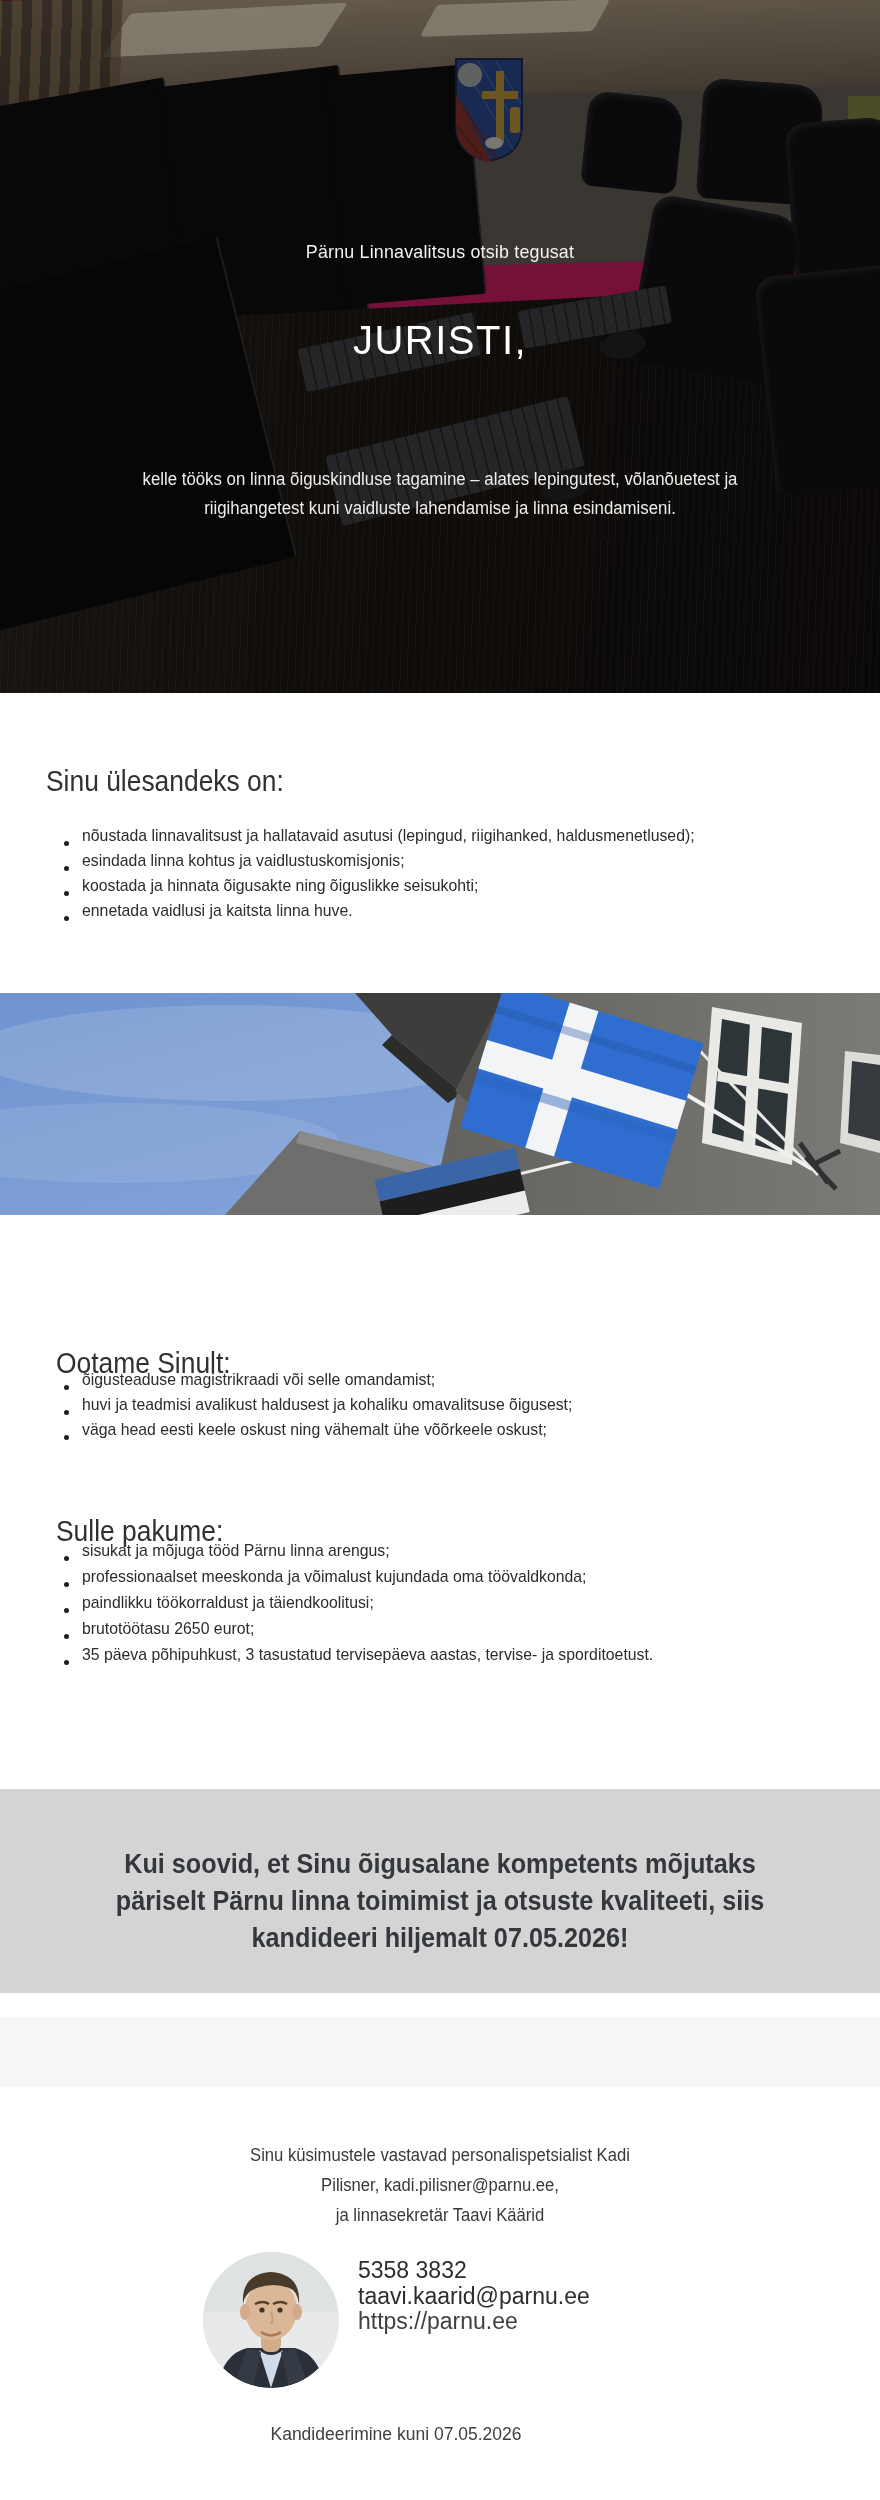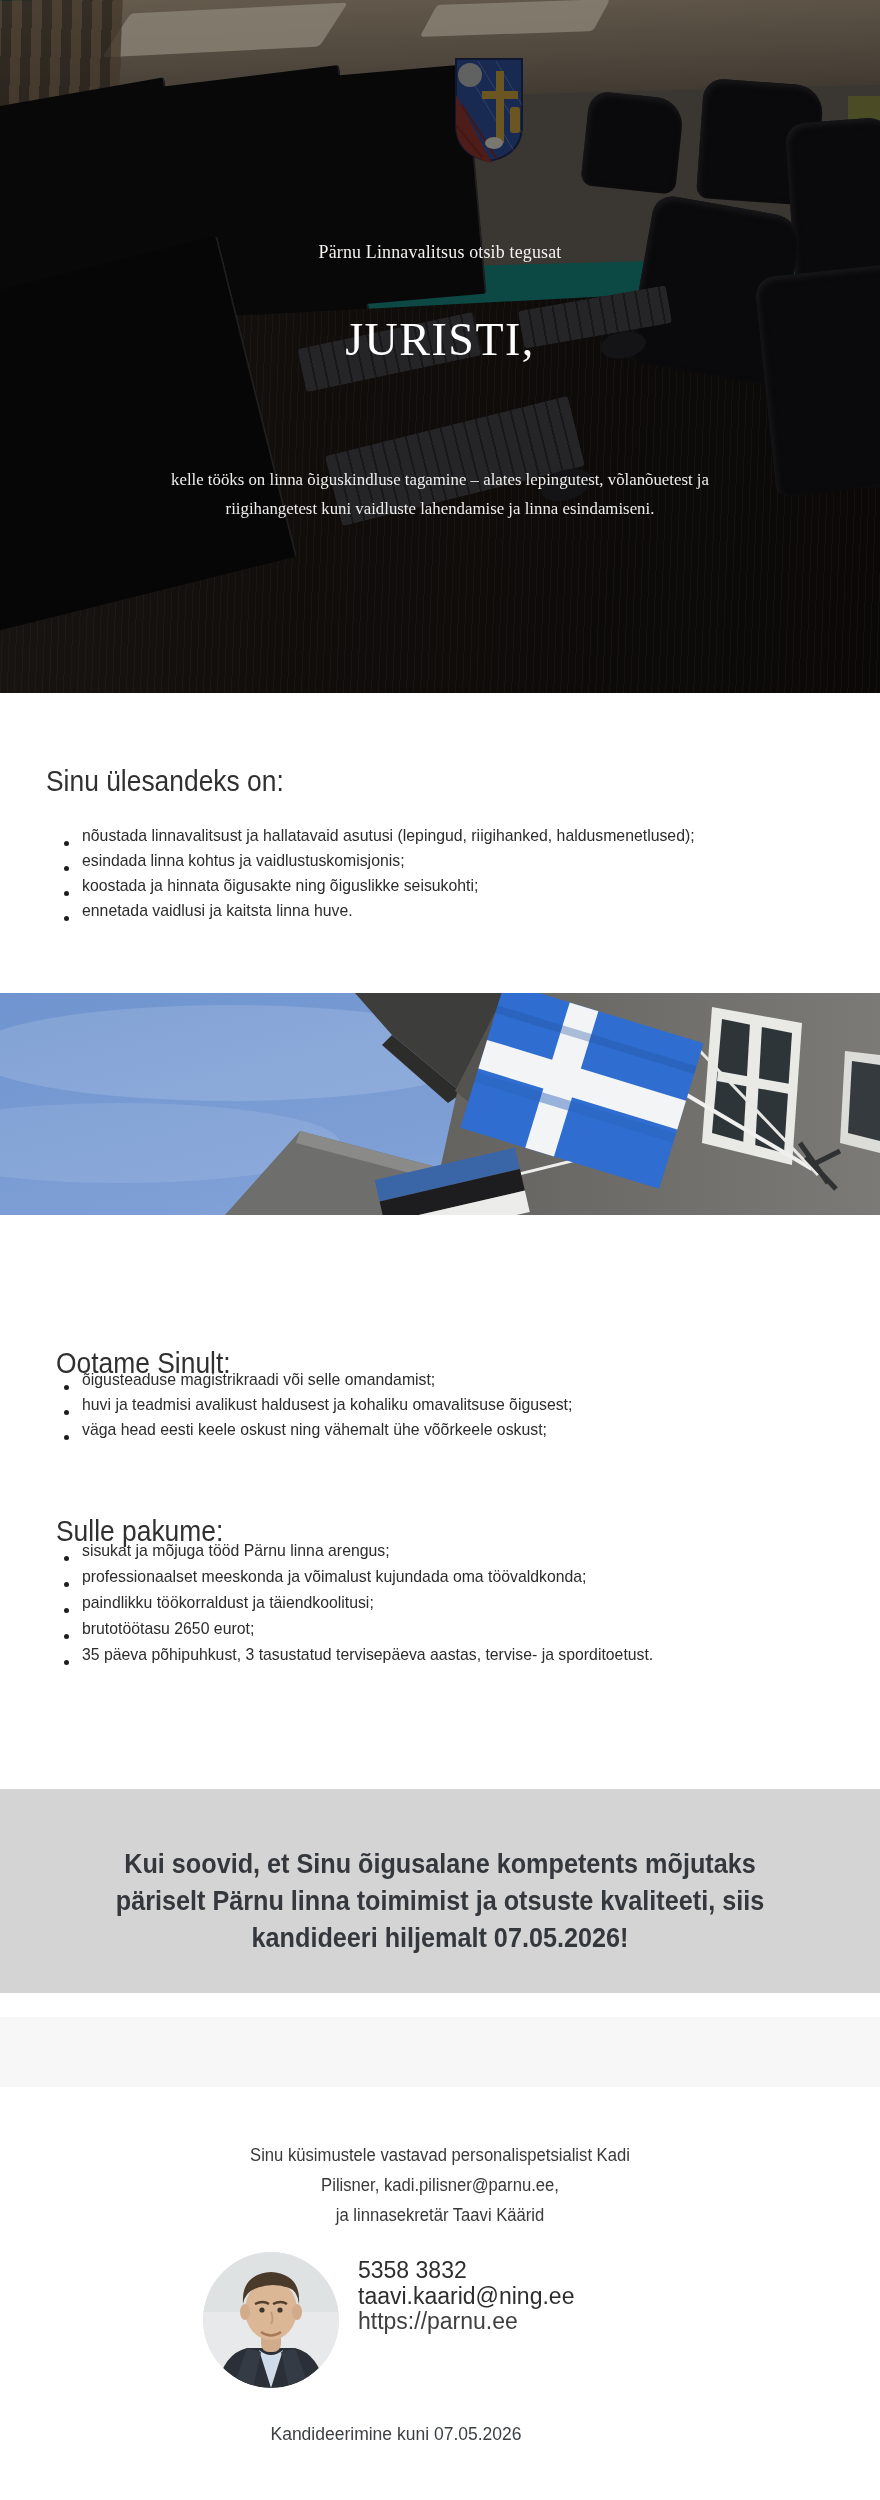--- a/index.html
+++ b/index.html
@@ -2,21 +2,21 @@
 <html><head>
 <meta charset="utf-8">
 <style>
   html,body{margin:0;padding:0;}
   body{
     width:880px;height:2500px;position:relative;background:#ffffff;
     font-family:"Liberation Sans", sans-serif;color:#2f2f2f;overflow:hidden;
   }
 
   
-  .hero{position:absolute;top:0;left:0;width:880px;height:693px;background:#0f766e;overflow:hidden;font-family:Liberation Serif, serif;}
+  .hero{position:absolute;top:0;left:0;width:880px;height:693px;background:#be185d;overflow:hidden;}
   .hero .ceiling{position:absolute;top:-14px;left:-24px;width:930px;height:150px;
     background:linear-gradient(180deg,#a5967f,#6f6455 70%,#473f37);transform:rotate(-2deg);}
   .hero .light{position:absolute;background:#ddd2bc;opacity:.85;border-radius:4px;}
   .hero .light.l1{top:8px;left:120px;width:210px;height:44px;transform:skewX(-35deg) rotate(-3deg);}
   .hero .light.l2{top:2px;left:430px;width:170px;height:32px;transform:skewX(-30deg) rotate(-2deg);}
   .hero .wall{position:absolute;top:92px;left:320px;width:580px;height:170px;background:#5c5750;transform:rotate(-1.5deg);}
   .hero .blinds{position:absolute;top:-6px;left:-12px;width:130px;height:270px;opacity:.75;transform:rotate(2deg);
     background:repeating-linear-gradient(90deg,#6b5a42 0 10px,#382f26 10px 20px);}
   .hero .greenwall{position:absolute;top:96px;right:-8px;width:40px;height:140px;background:#7e8338;opacity:.85;}
   .hero .monitor{position:absolute;background:#0a0a0b;border-right:2px solid #2e2e33;border-radius:3px;}
@@ -39,21 +39,21 @@
   .hero .k1{left:300px;top:330px;width:180px;height:44px;transform:rotate(-12deg);}
   .hero .k2{left:520px;top:298px;width:150px;height:38px;transform:rotate(-10deg);}
   .hero .k3{left:330px;top:425px;width:250px;height:72px;transform:rotate(-14deg);}
   .hero .mouse{position:absolute;background:#1d1d20;border-radius:50%;}
   .hero .mo1{left:600px;top:332px;width:46px;height:26px;transform:rotate(-10deg);}
   .hero .mo2{left:540px;top:470px;width:52px;height:30px;transform:rotate(-18deg);}
   .hero .emblem{position:absolute;left:452px;top:55px;width:74px;height:108px;filter:brightness(.85);}
   .hero .shade{position:absolute;inset:0;background:rgba(8,6,5,.40);}
   .hero-text{position:absolute;left:0;width:880px;text-align:center;color:#f4f3f1;z-index:5;}
   .kicker{top:241px;font-size:19px;letter-spacing:.2px;transform:scaleX(.94);}
-  .title{top:314px;font-size:46px;line-height:52px;letter-spacing:1.5px;color:#ffffff;font-weight:400;}
+  .title{top:314px;font-size:40px;line-height:52px;letter-spacing:1.5px;color:#ffffff;font-weight:400;}
   .subtitle{top:465px;font-size:17.5px;line-height:28.5px;transform:scaleX(.96);color:#efeeec;}
 
   
   .section-heading{position:absolute;font-size:30px;line-height:40px;color:#303030;
     transform:scaleX(.88);transform-origin:left center;white-space:nowrap;font-weight:400;}
   .h-tasks{left:46px;top:736px;}
   .h-expect{left:56px;top:1318px;}
   .h-offer{left:56px;top:1486px;}
   .bullet-list{position:absolute;left:64px;margin:0;padding:0;list-style:none;}
   .list-tasks{top:821px;}
@@ -293,17 +293,17 @@
       <circle cx="77" cy="58" r="2.6" fill="#3c3630"></circle>
 
       <path d="M68,60 q3,8 0,12" stroke="#c59a76" stroke-width="2" fill="none"></path>
       <path d="M58,80 q10,7 20,0" stroke="#a9795a" stroke-width="2.5" fill="none"></path>
     </g>
   </svg>
 </div>
 
 <div class="contact-info">
   <div>5358 3832</div>
-  <div>taavi.kaarid@ning.ee</div>
+  <div>taavi.kaarid@parnu.ee</div>
   <div><a href="#">https://parnu.ee</a></div>
 </div>
 
 <div class="footer-deadline">Kandideerimine kuni 07.05.2026</div>
 
 </body></html>

